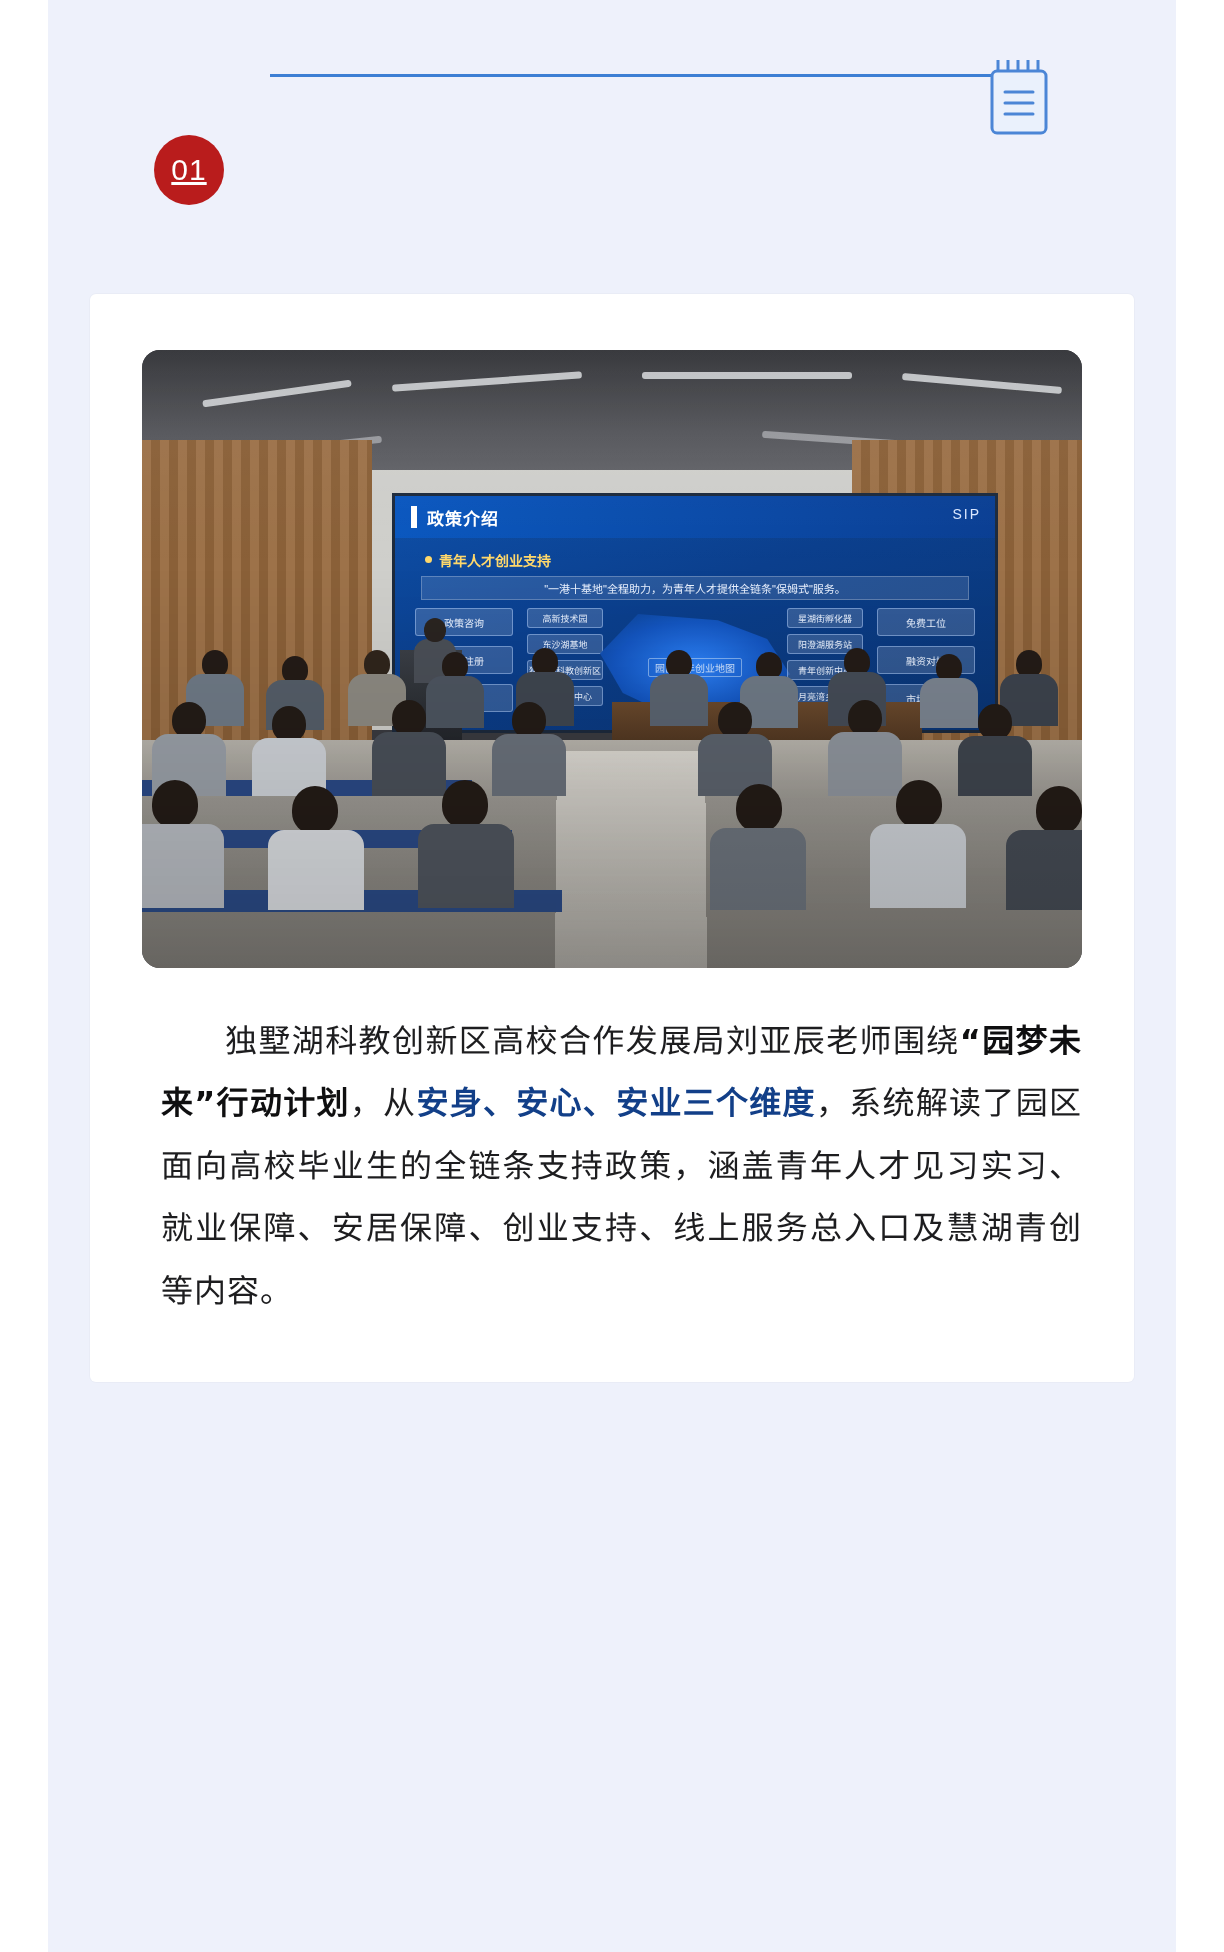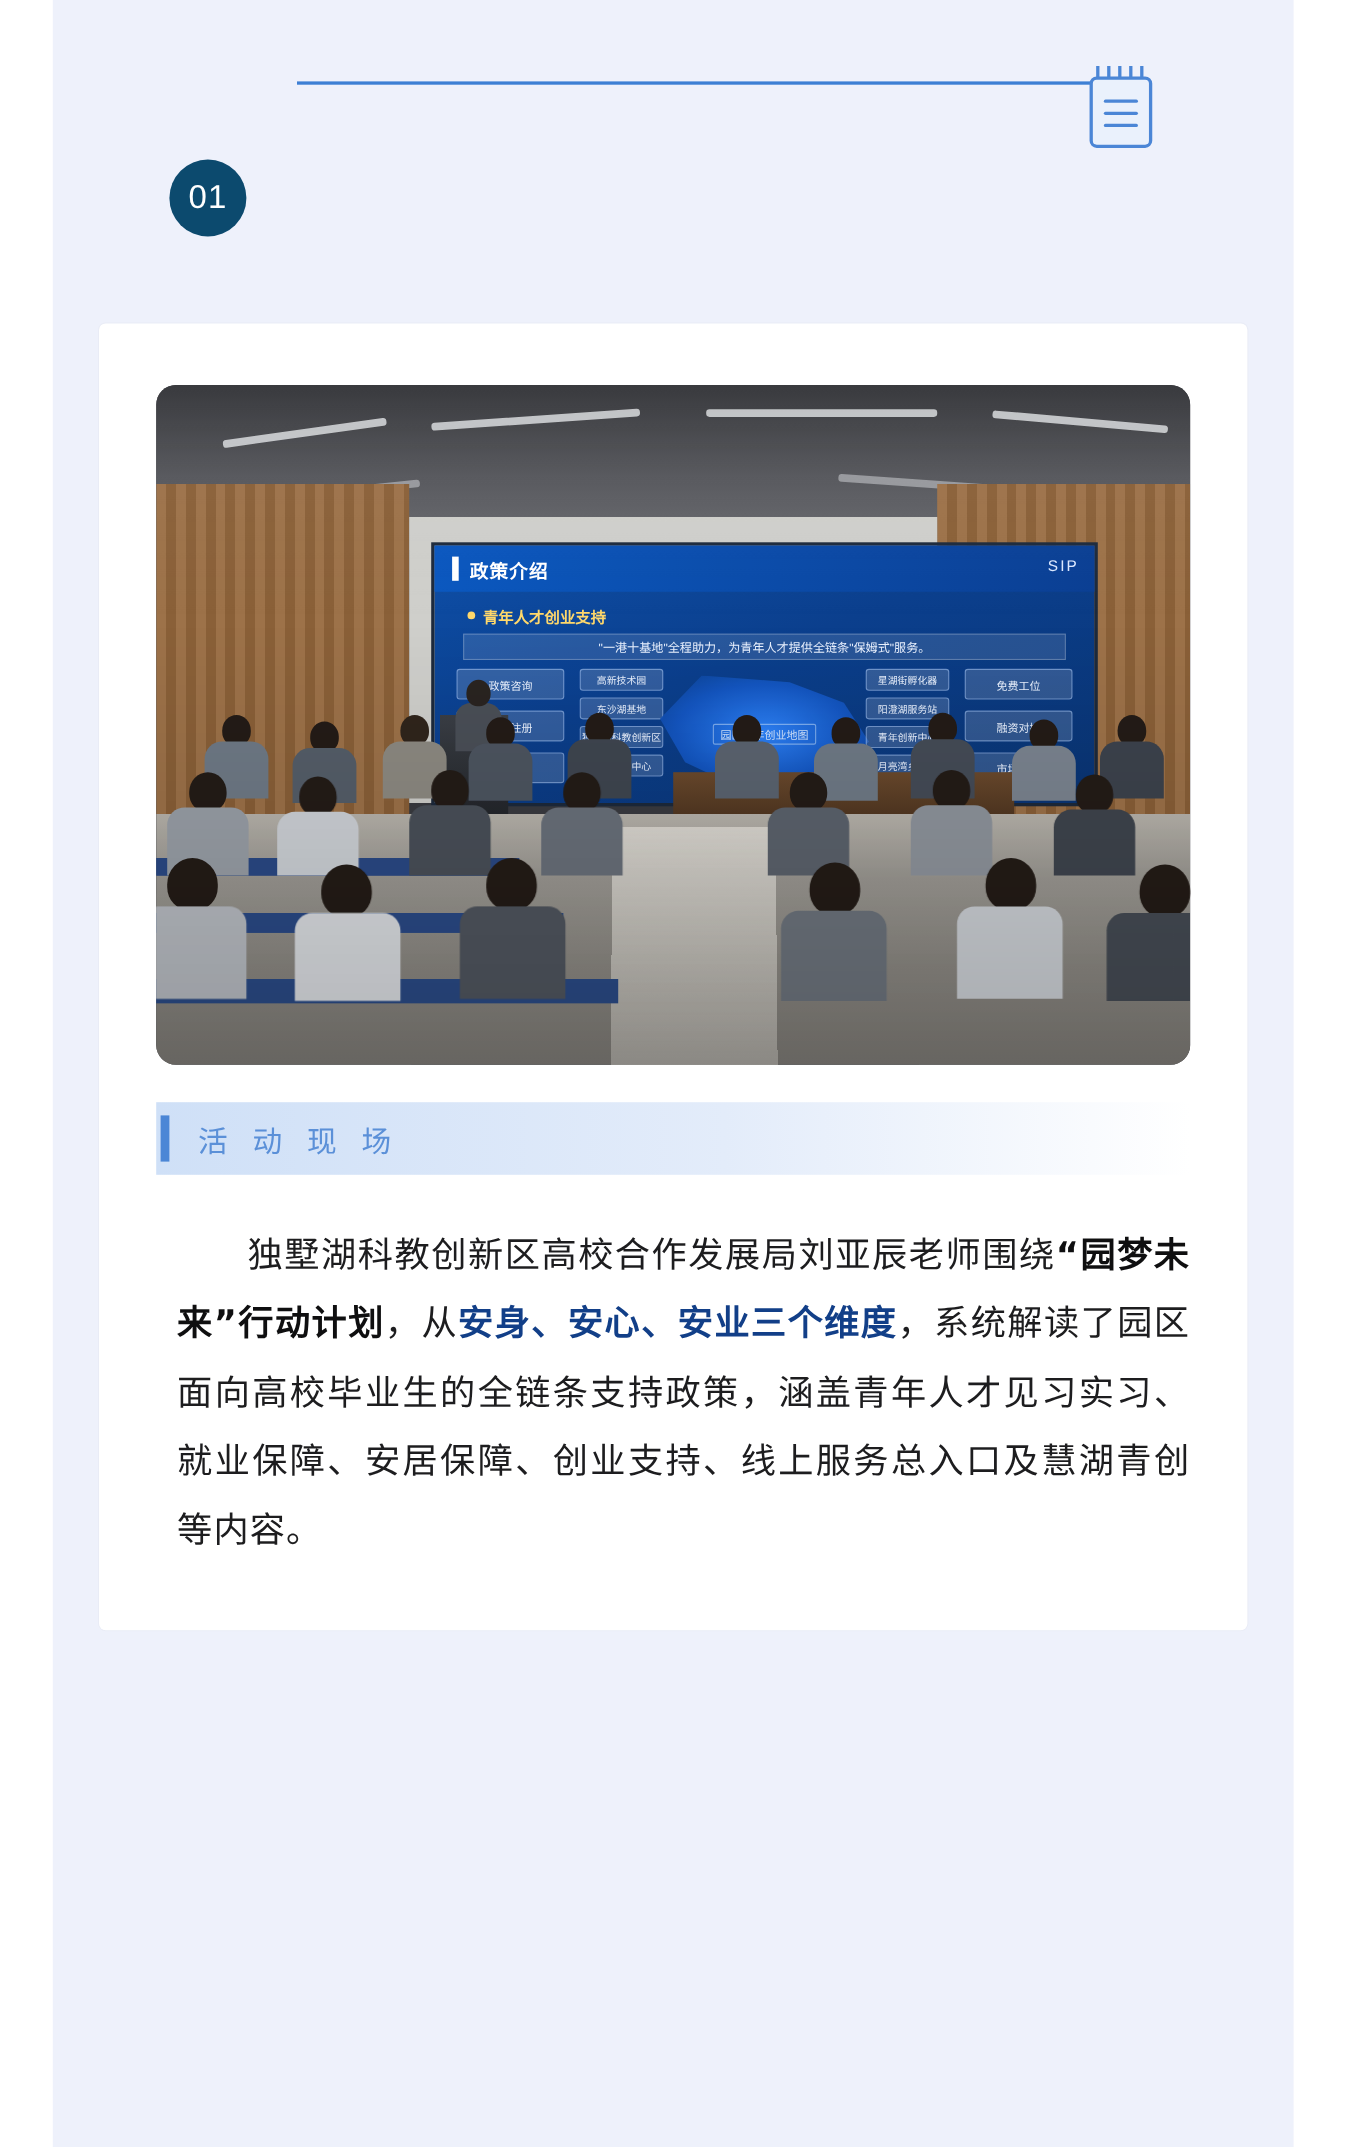--- a/index.html
+++ b/index.html
@@ -41,32 +41,33 @@
   
   .header {
     position: relative;
     padding: 52px 70px 0 70px;
     min-height: 250px;
     box-sizing: border-box;
   }
   .badge {
     position: absolute;
     left: 106px;
-    top: 145px;
+    top: 135px;
     width: 70px;
     height: 70px;
     border-radius: 50%;
-    background: #0c4a6e;
+    background: #b91c1c;
     color: #ffffff;
     font-size: 30px;
     letter-spacing: 1px;
     display: flex;
     align-items: center;
     justify-content: center;
     font-family: "Liberation Sans", sans-serif;
+    text-decoration: underline;
   }
   .title-block {
     margin-left: 152px;
     padding-top: 30px;
     width: 700px;
   }
   .title-line {
     font-family: "DejaVu Sans", sans-serif;
     font-weight: bold;
     color: #4b86d6;
@@ -405,24 +406,20 @@
         <div class="head" style="right:300px; top:434px; width:46px; height:48px;"></div>
         <div class="body" style="right:276px; top:478px; width:96px; height:82px; background:#6d747d;"></div>
         <div class="head" style="right:140px; top:430px; width:46px; height:48px;"></div>
         <div class="body" style="right:116px; top:474px; width:96px; height:84px; background:#cdd1d6;"></div>
         <div class="head" style="right:0px;   top:436px; width:46px; height:48px;"></div>
         <div class="body" style="right:-20px; top:480px; width:96px; height:80px; background:#454b54;"></div>
 
         <div class="glass"></div>
       </div>
 
-      <div class="caption-wrap">
-        <div class="caption-accent"></div>
-        <div class="caption-text">活 动 现 场</div>
-      </div>
 
       <div class="body-text">
         <span>独墅湖科教创新区高校合作发展局刘亚辰老师围绕</span><b>“园梦未来”行动计划</b><span>，从</span><span class="hl">安身、安心、安业三个维度</span><span>，系统解读了园区面向高校毕业生的全链条支持政策，涵盖青年人才见习实习、就业保障、安居保障、创业支持、线上服务总入口及慧湖青创等内容。</span>
       </div>
 
     </div>
   </div>
 </div>
 
 </body></html>

